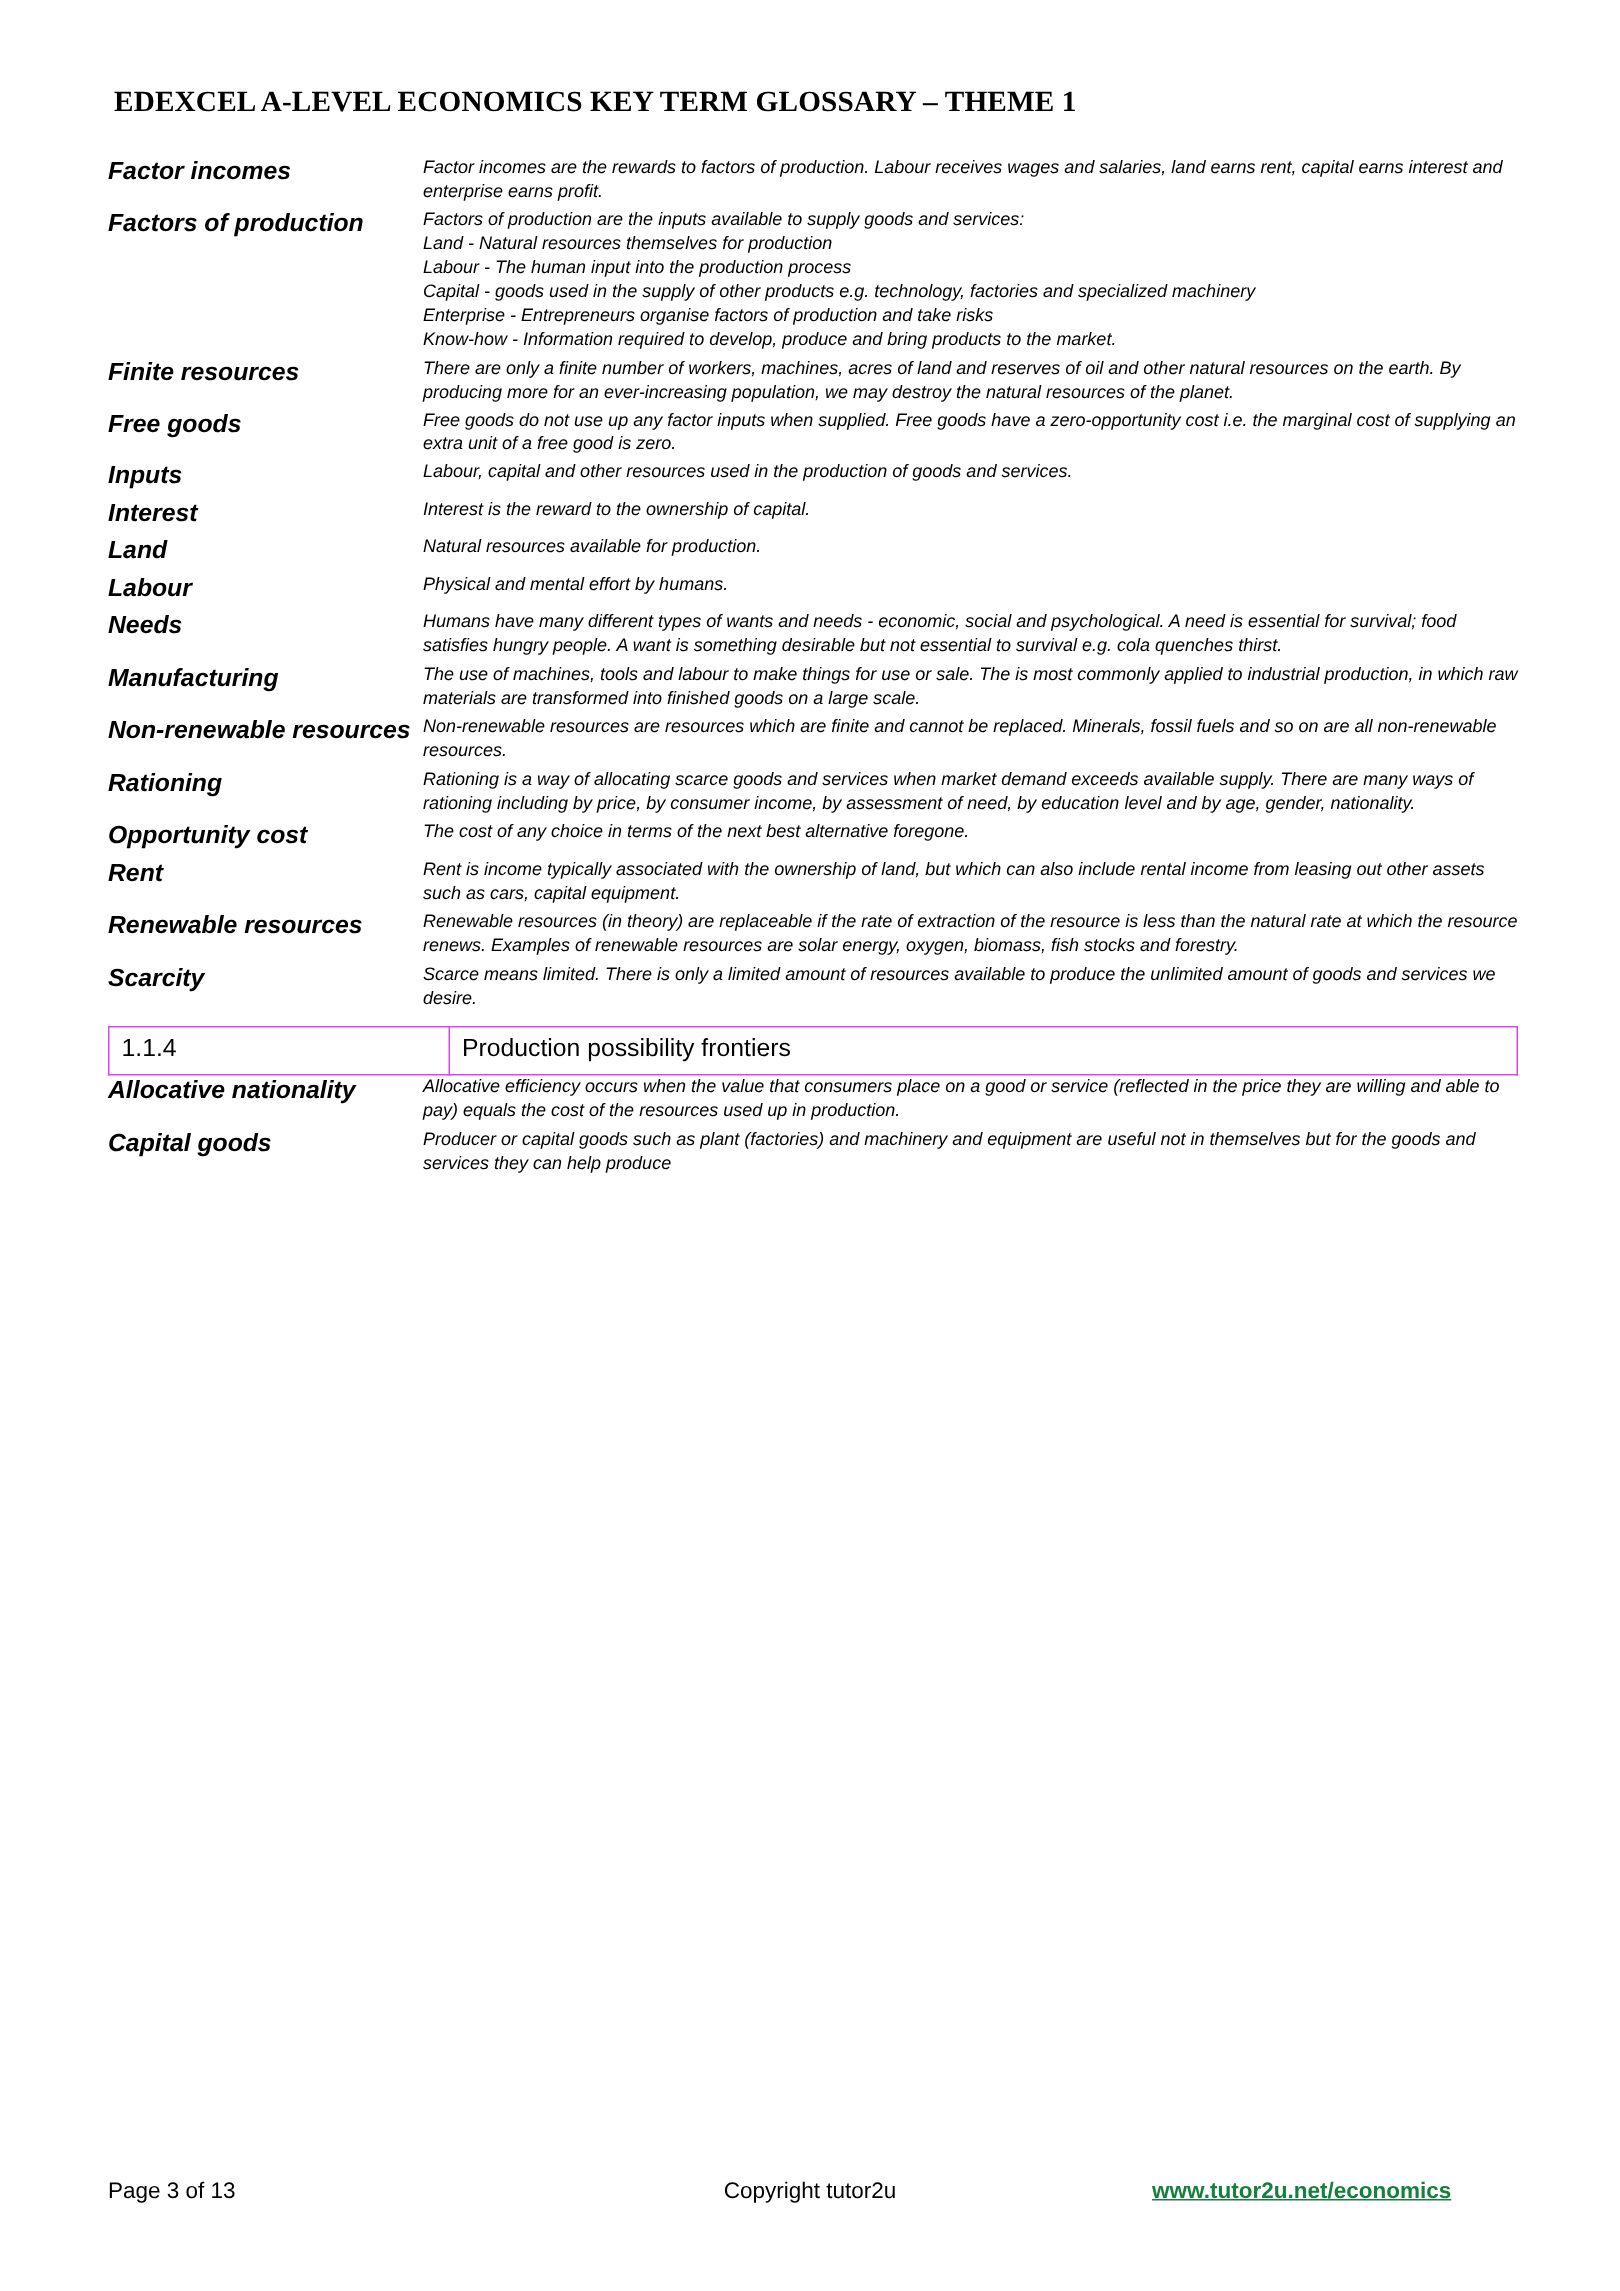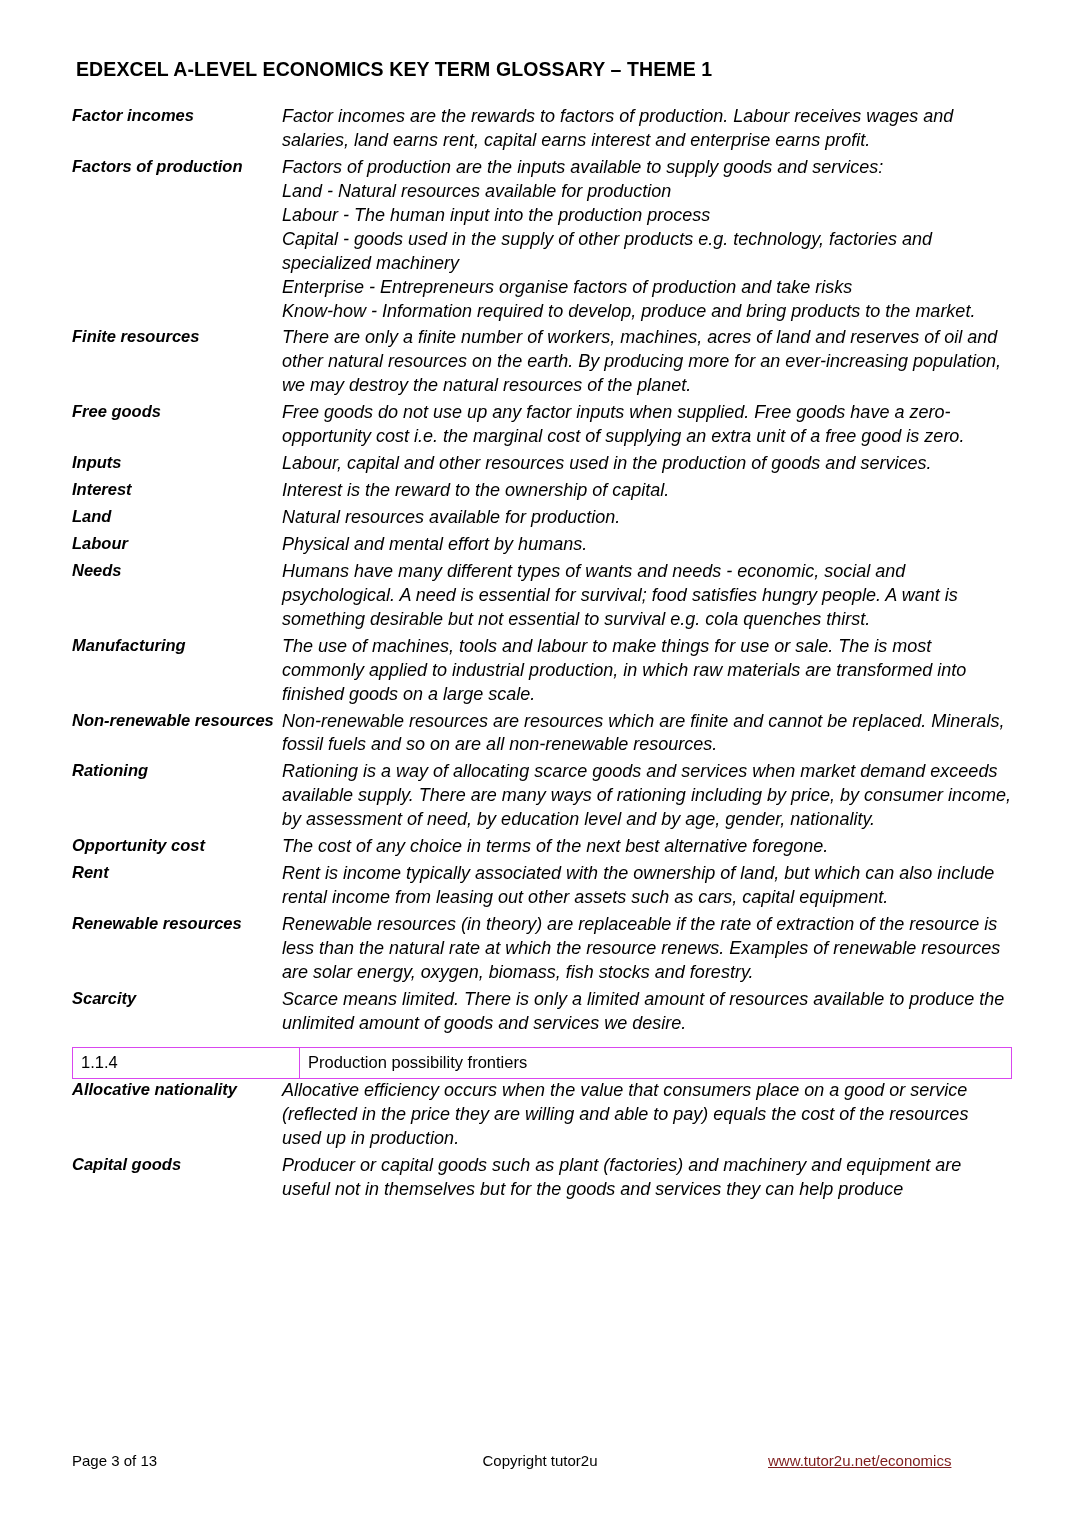--- a/index.html
+++ b/index.html
@@ -20,41 +20,42 @@
     width: 1080px;
     height: 1527px;
     box-sizing: border-box;
     padding: 58px 72px 0 72px;
   }
   .doc-title {
     font-size: 19.5px;
     font-weight: bold;
     letter-spacing: 0.1px;
     margin: 0 0 24px 4px;
+    font-family: Liberation Serif, serif;
   }
   .glossary {
     width: 940px;
     border-collapse: collapse;
     table-layout: fixed;
   }
   .glossary td {
     vertical-align: top;
     padding: 0 0 3px 0;
     line-height: 1.33;
     font-style: italic;
   }
   .term-cell {
     width: 210px;
     font-weight: bold;
     font-size: 16.5px;
     padding-right: 10px;
     padding-left: 8px;
   }
   .def-cell {
-    font-size: 18px;
+    font-size: 12px;
     padding-left: 4px;
   }
   .def-line {
     display: block;
   }
   .section-table {
     width: 940px;
     border-collapse: collapse;
     table-layout: fixed;
     margin-top: 8px;
@@ -80,23 +81,23 @@
   }
   .footer-left {
     width: 300px;
   }
   .footer-center {
     flex: 1;
     text-align: center;
     padding-right: 60px;
   }
   .footer-link {
-    color: #7f1d1d;
+    color: #15803d;
     text-decoration: underline;
-    font-weight: normal;
+    font-weight: bold;
     font-size: 15px;
     white-space: nowrap;
   }
   .footer-right {
     width: 240px;
     text-align: left;
   }
 </style>
 </head>
 <body>
@@ -110,21 +111,21 @@
       <tr>
         <td class="term-cell">Factor incomes</td>
         <td class="def-cell">
           <span class="def-line">Factor incomes are the rewards to factors of production. Labour receives wages and salaries, land earns rent, capital earns interest and enterprise earns profit.</span>
         </td>
       </tr>
       <tr>
         <td class="term-cell">Factors of production</td>
         <td class="def-cell">
           <span class="def-line">Factors of production are the inputs available to supply goods and services:</span>
-          <span class="def-line">Land - Natural resources available for production</span>
+          <span class="def-line">Land - Natural resources themselves for production</span>
           <span class="def-line">Labour - The human input into the production process</span>
           <span class="def-line">Capital - goods used in the supply of other products e.g. technology, factories and specialized machinery</span>
           <span class="def-line">Enterprise - Entrepreneurs organise factors of production and take risks</span>
           <span class="def-line">Know-how - Information required to develop, produce and bring products to the market.</span>
         </td>
       </tr>
       <tr>
         <td class="term-cell">Finite resources</td>
         <td class="def-cell">
           <span class="def-line">There are only a finite number of workers, machines, acres of land and reserves of oil and other natural resources on the earth. By producing more for an ever-increasing population, we may destroy the natural resources of the planet.</span>

